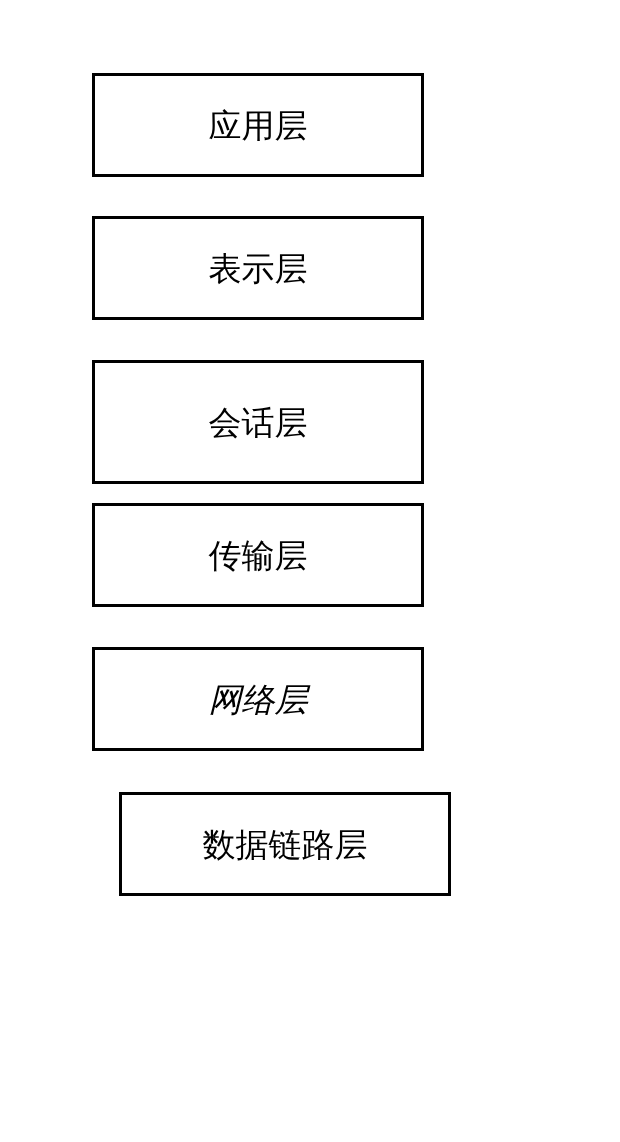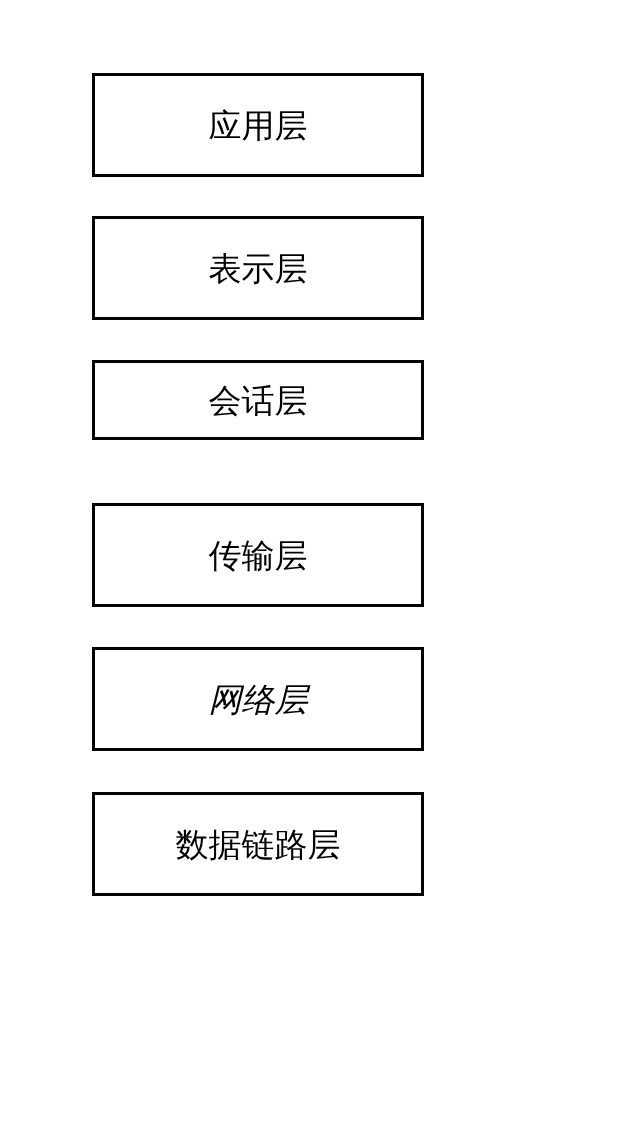--- a/index.html
+++ b/index.html
@@ -37,24 +37,24 @@
     font-size: 33px;
     line-height: 1;
     color: #000000;
     letter-spacing: 0px;
     white-space: nowrap;
     font-weight: 400;
   }
   
   .layer-box.l0 { top: 73px;  height: 104px; }
   .layer-box.l1 { top: 216px; height: 104px; }
-  .layer-box.l2 { top: 360px; height: 80px; }
+  .layer-box.l2 { top: 360px; height: 124px; }
   .layer-box.l3 { top: 503px; height: 104px; }
   .layer-box.l4 { top: 647px; height: 104px; font-style: italic; }
-  .layer-box.l5 { top: 792px; height: 104px; }
+  .layer-box.l5 { top: 792px; height: 104px; margin-left: 27px; }
   .layer-box.l6 { top: 955px; height: 100px; }
 </style>
 </head>
 <body>
 
 <div id="osi-stack">
 
   <div class="layer-box l1">
     <span class="layer-label">表示层</span>
   </div>

